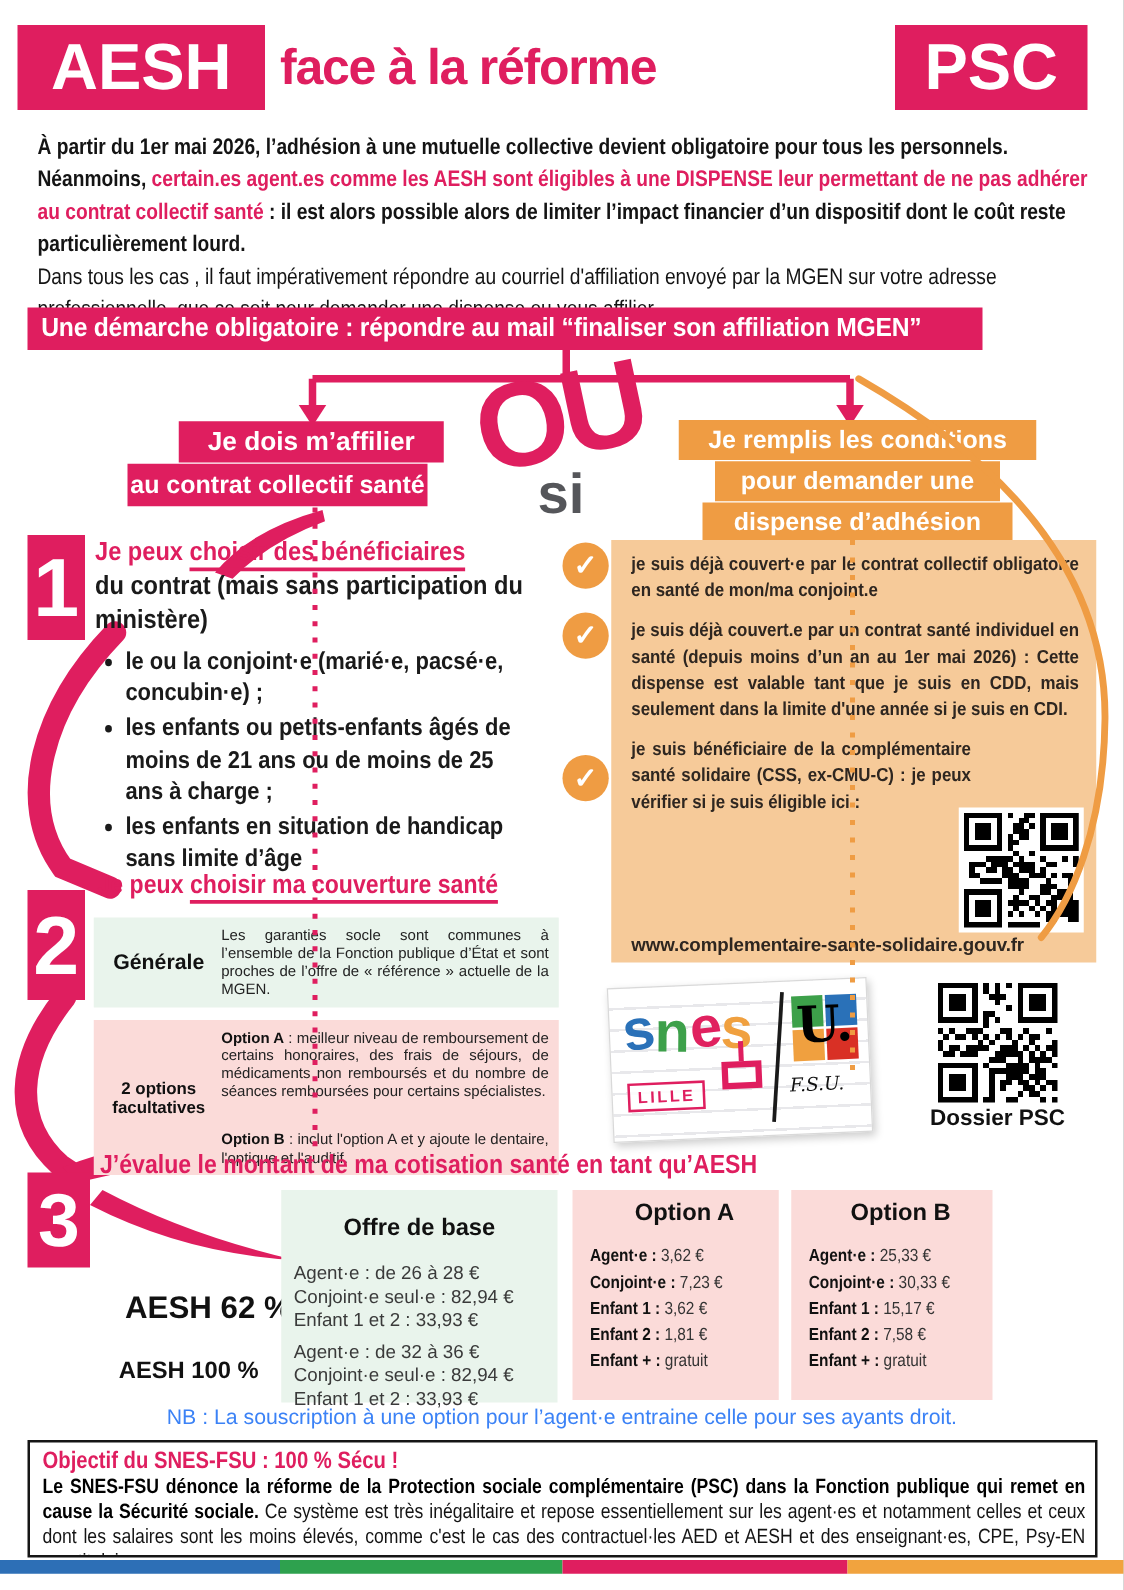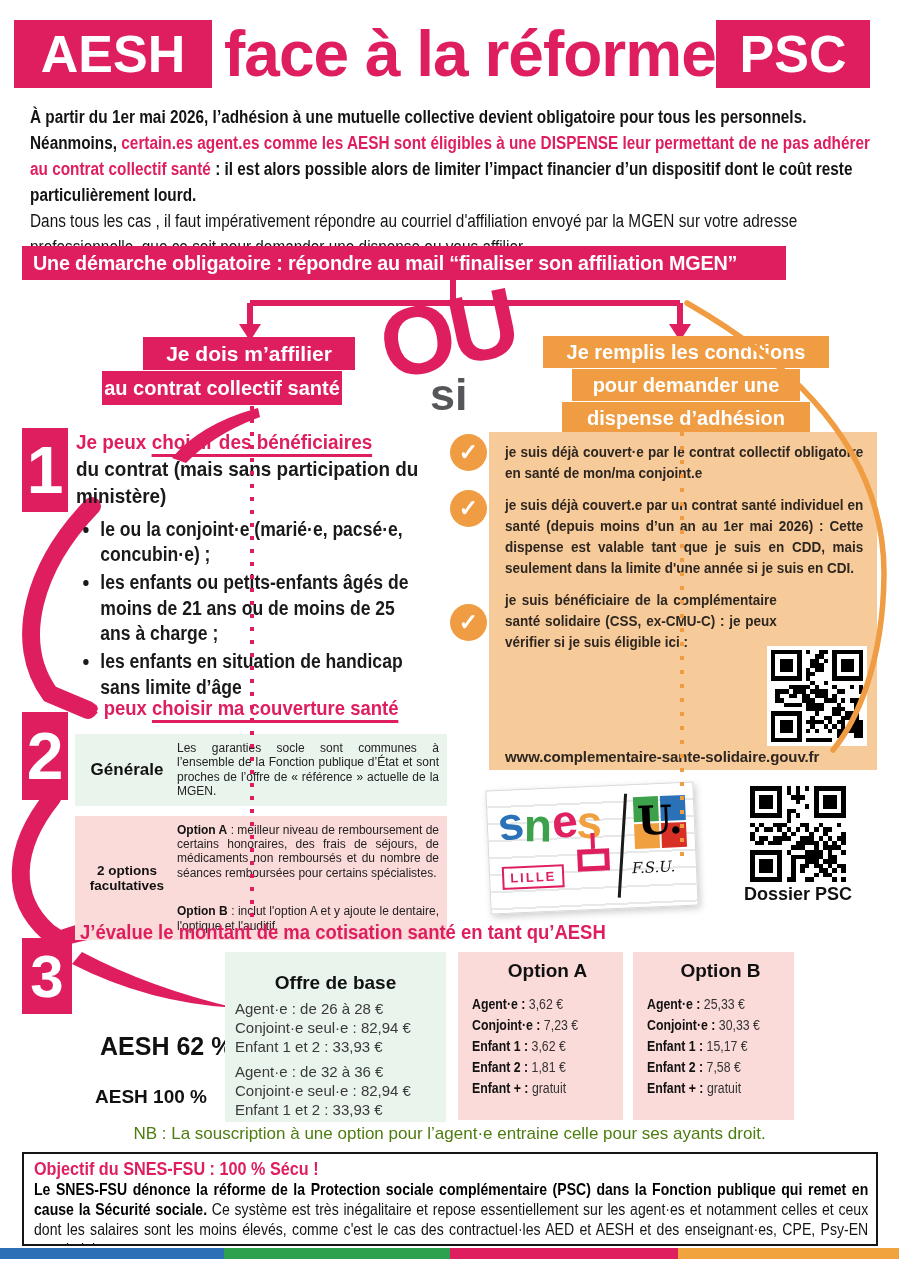--- a/index.html
+++ b/index.html
@@ -12,21 +12,21 @@
   }
   *{margin:0;padding:0;box-sizing:border-box;}
   body{background:#888;font-family:"Liberation Sans",sans-serif;}
   .page{position:relative;width:899px;height:1272px;background:#fff;overflow:hidden;margin:0 auto;}
   .abs{position:absolute;}
   .pinkbox{background:var(--pink);color:#fff;font-weight:bold;display:flex;align-items:center;justify-content:center;}
   .orangebox{background:var(--orange);color:#fff;font-weight:bold;display:flex;align-items:center;justify-content:center;}
 
   
   .hdr-aesh{left:14px;top:20px;width:198px;height:68px;font-size:52px;}
-  .hdr-mid{left:224px;top:20px;height:68px;font-size:64px;color:var(--pink);font-weight:bold;display:flex;align-items:center;letter-spacing:-1px;}
+  .hdr-mid{left:224px;top:20px;height:68px;font-size:40px;color:var(--pink);font-weight:bold;display:flex;align-items:center;letter-spacing:-1px;}
   .hdr-psc{left:716px;top:20px;width:154px;height:68px;font-size:52px;}
 
   
   .intro{left:30px;top:104px;width:988px;transform:scaleX(.853);transform-origin:0 0;font-size:18px;line-height:1.45;color:var(--dark);}
   .intro p{margin:0;}
   .intro .b{font-weight:bold;}
   .intro .pink{color:var(--pink);font-weight:bold;}
 
   
   .banner{left:22px;top:246px;width:764px;height:34px;background:var(--pink);display:flex;align-items:center;padding-left:11px;}
@@ -81,25 +81,25 @@
   .s2text b{color:#111;}
 
   
   .s3title{left:80px;top:920px;width:660px;transform:scaleX(.88);transform-origin:0 0;font-size:21px;font-weight:bold;color:var(--pink);}
   .l62{left:100px;top:1032px;font-size:25px;font-weight:bold;color:#111;}
   .l100{left:95px;top:1086px;font-size:19px;font-weight:bold;color:#111;}
   .colbase{left:225px;top:952px;width:221px;height:170px;background:var(--mint);padding:20px 10px;}
   .colA{left:458px;top:952px;width:165px;height:168px;background:var(--palePink);padding:8px 0 0 14px;}
   .colB{left:633px;top:952px;width:161px;height:168px;background:var(--palePink);padding:8px 0 0 14px;}
   .colhead{font-size:19px;font-weight:bold;text-align:center;color:#111;}
-  .basegrp{font-size:15px;line-height:1.25;margin-top:6px;color:#3a3a3a;}
+  .basegrp{font-size:15px;line-height:1.25;margin-top:16px;color:#3a3a3a;}
   .basegrp+.basegrp{margin-top:7px;}
   .optitems{margin-top:12px;font-size:14px;line-height:1.5;color:#333;width:172px;transform:scaleX(.88);transform-origin:0 0;}
   .optitems b{color:#111;}
-  .nb{left:0;top:1124px;width:899px;text-align:center;font-size:17px;color:#4d7c0f;}
+  .nb{left:0;top:1124px;width:899px;text-align:center;font-size:17px;color:#3b82f6;}
 
   
   .logo{left:488px;top:786px;width:208px;height:124px;transform:rotate(-2.5deg);background:#fff;
         background-image:repeating-linear-gradient(180deg,rgba(255,255,255,0) 0 15px,#e8e8eb 15px 17px);
         border:1px solid #d9d9d9;box-shadow:2px 3px 7px rgba(0,0,0,.2);}
   .logo-letters{position:absolute;left:10px;top:10px;font-size:46px;font-weight:bold;line-height:1;}
   .logo-letters span{display:inline-block;}
   .gl1{color:#2A71B8;transform:rotate(-6deg);}
   .gl2{color:#3DA04A;transform:rotate(3deg) translateY(3px);}
   .gl3{color:#E0215F;transform:rotate(-4deg);}

